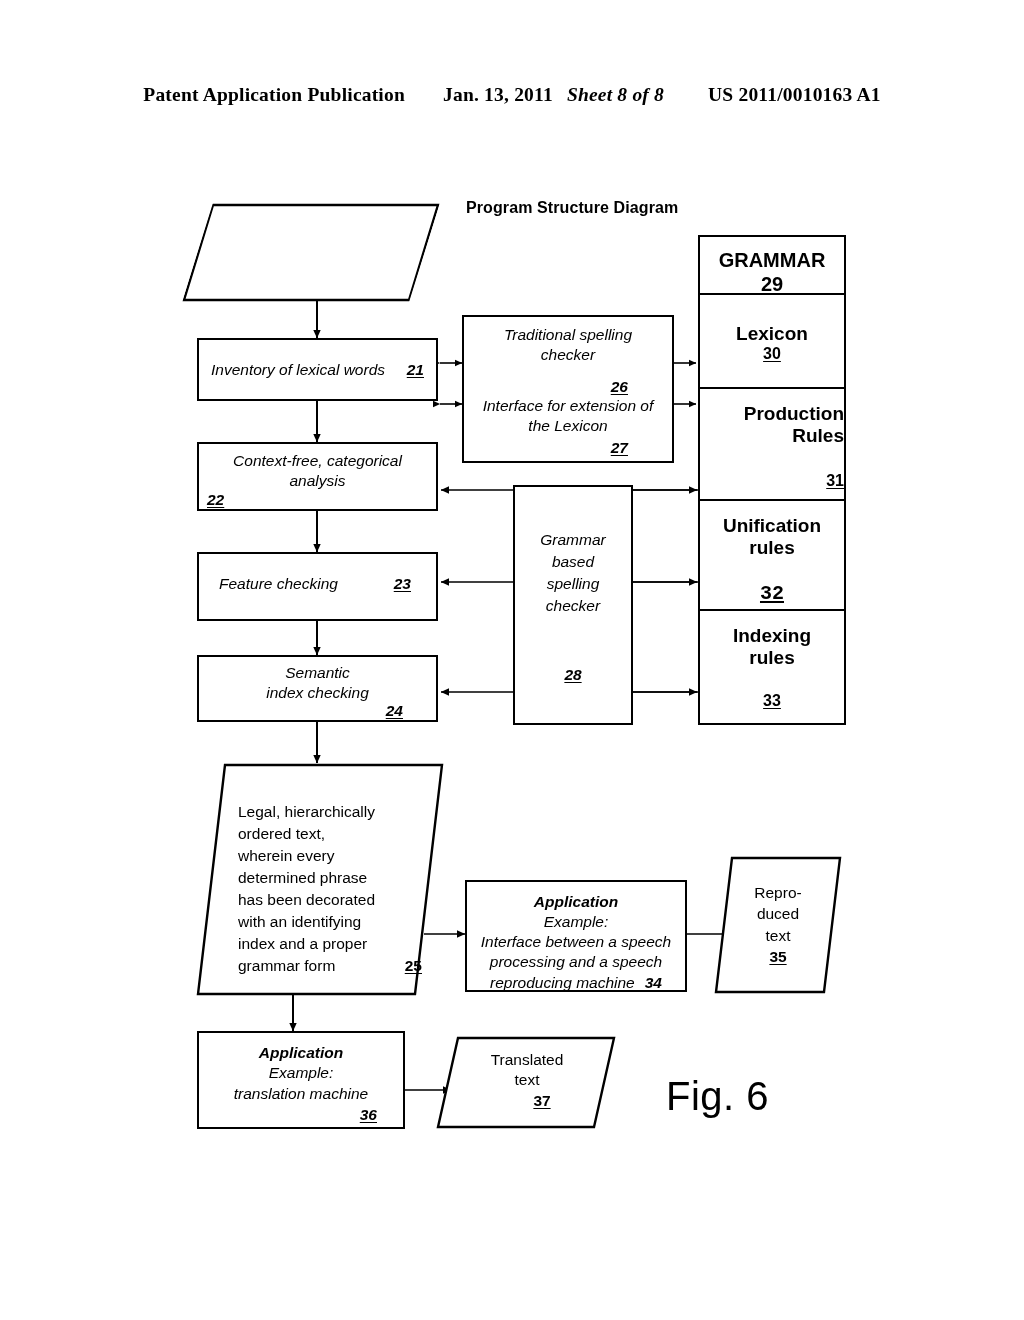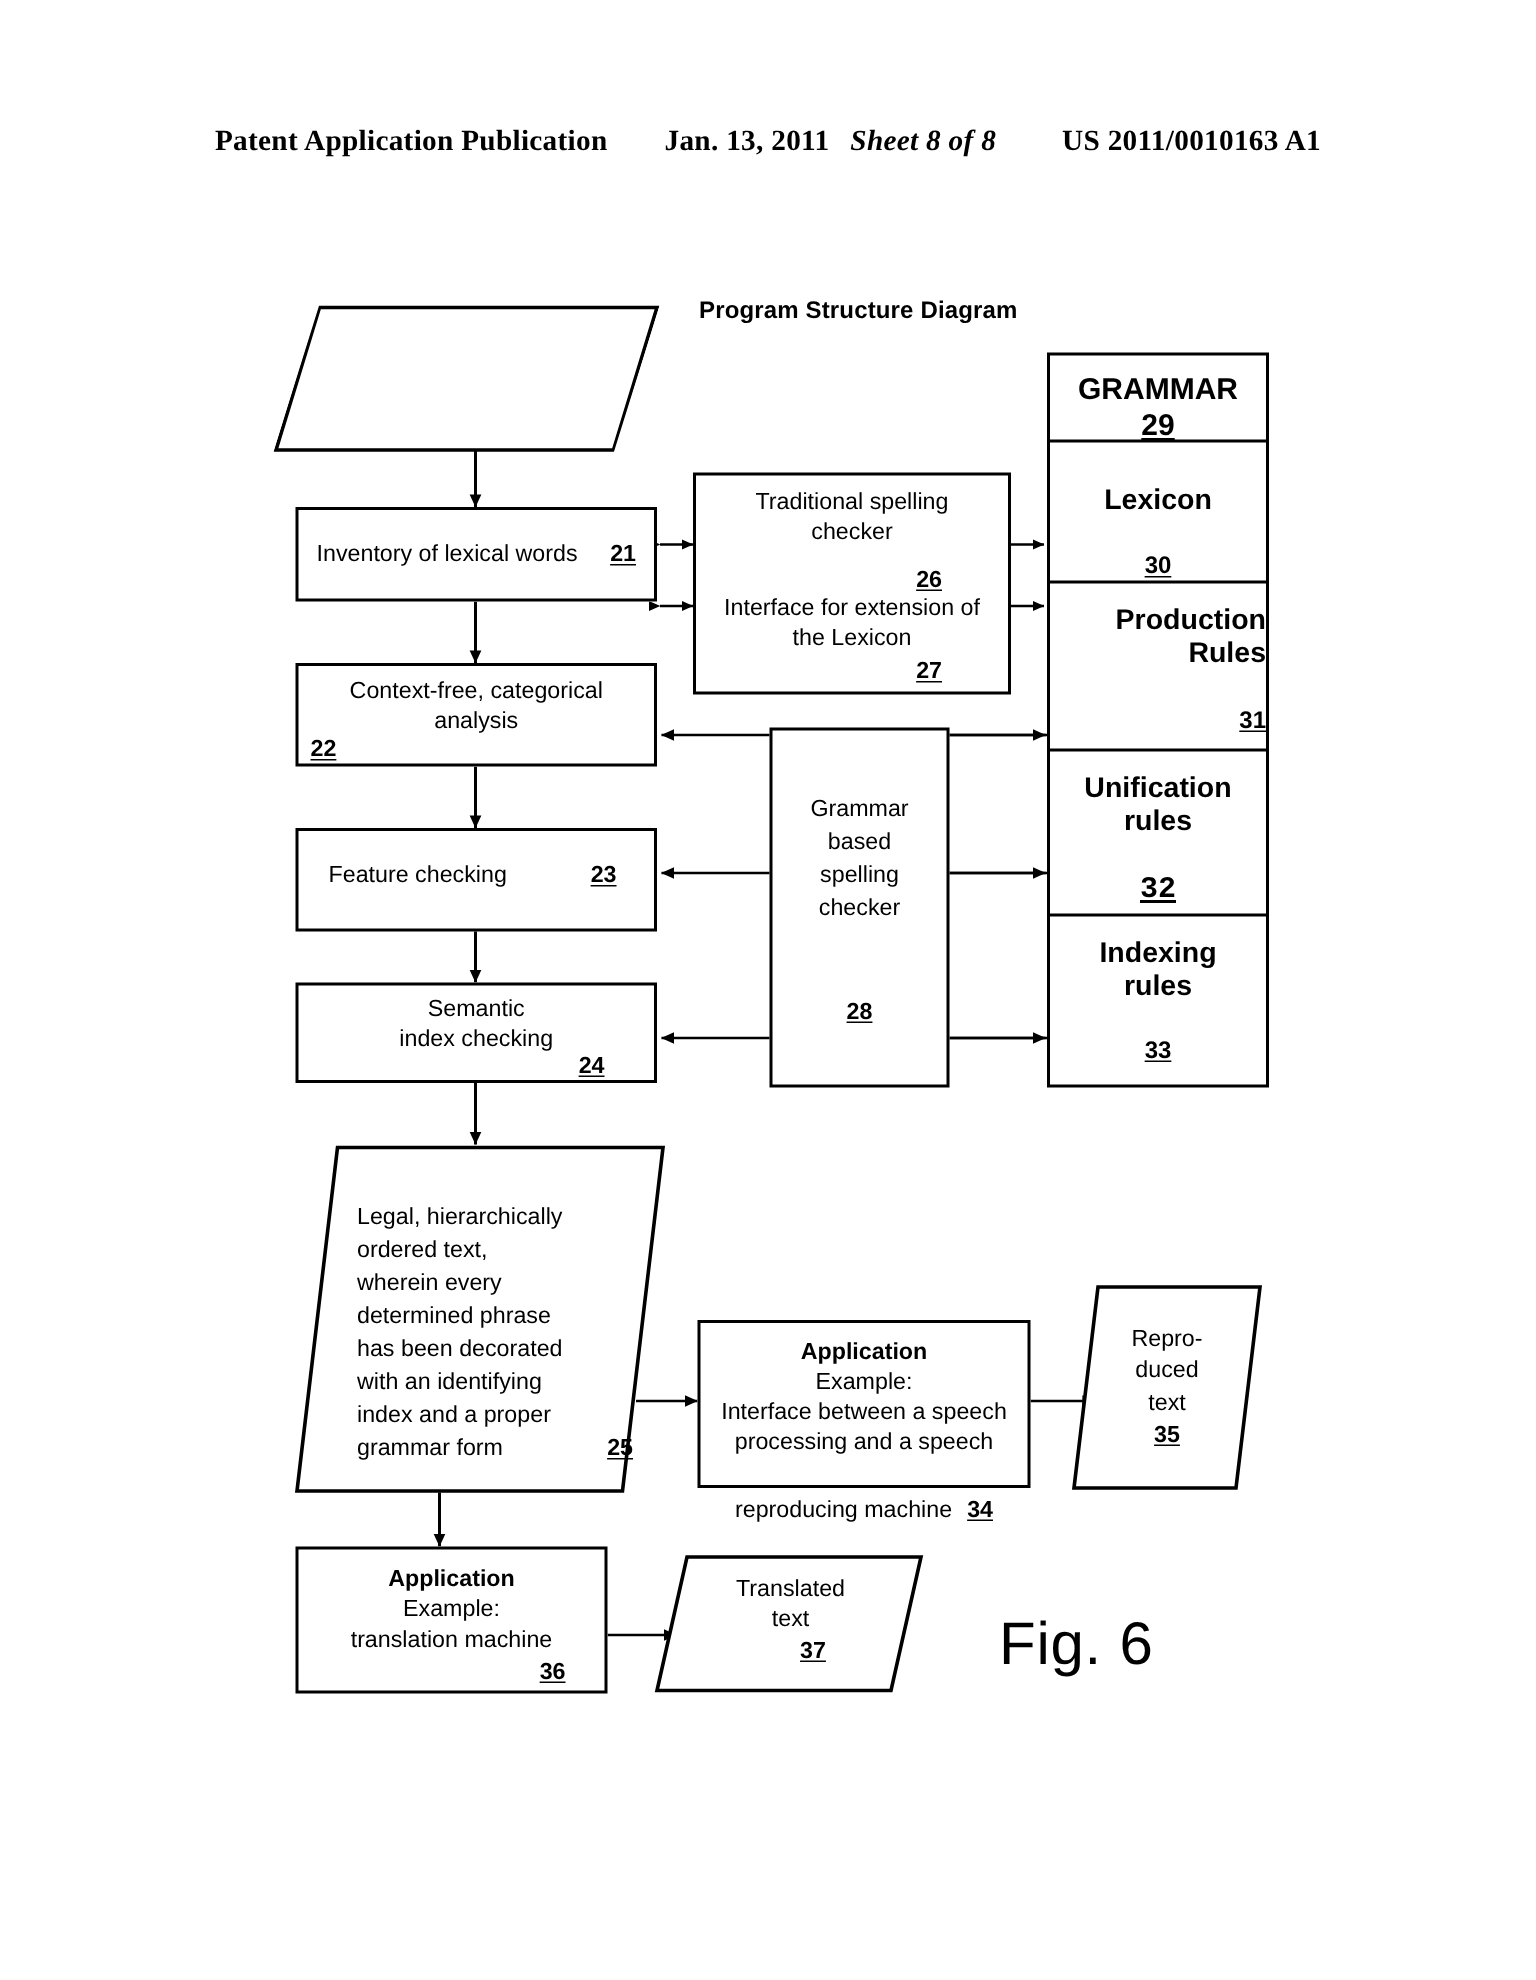--- a/index.html
+++ b/index.html
@@ -59,20 +59,21 @@
     background: #ffffff;
     border: 2px solid #000000;
     font-size: 15.5px;
     line-height: 1.28;
     z-index: 3;
   }
   .node .txt {
     position: absolute;
     left: 0;
     right: 0;
+    font-style: italic;
   }
 
   .para {
     position: absolute;
     box-sizing: border-box;
     background: #ffffff;
     border: 2px solid #000000;
     z-index: 3;
   }
 
@@ -293,21 +294,21 @@
   </div>
 
   <div id="grammar-stack">
     <div class="gcell" style="height:58px; padding-top:12px; font-size:20px;">
       <span>GRAMMAR</span>
       <span class="gnum" style="font-size:20px;">29</span>
     </div>
 
     <div class="gcell" style="height:94px; padding-top:28px; font-size:19px;">
       <span>Lexicon</span>
-      <span class="gnum" style="font-size:16px;margin-top:24px;">30</span>
+      <span class="gnum" style="font-size:16px;">30</span>
     </div>
 
     <div class="gcell" style="height:112px; padding-top:14px; font-size:19px;text-align:right;">
       <div>Production</div>
       <div>Rules</div>
       <span class="gnum" style="font-size:16px; margin-top:24px;">31</span>
     </div>
 
     <div class="gcell" style="height:110px; padding-top:14px; font-size:19px;">
       <div>Unification</div>
@@ -321,21 +322,21 @@
       <span class="gnum" style="font-size:16px; margin-top:22px;">33</span>
     </div>
   </div>
 
   <div class="node" style="left:465px; top:880px; width:222px; height:112px;">
     <div class="txt ctr" style="top:10px; left:5px; right:5px; line-height:1.3;">
       <div style="font-weight:bold;">Application</div>
       <div>Example:</div>
       <div>Interface between a speech</div>
       <div>processing and a speech</div>
-      <div style="display:inline-flex; gap:10px; align-items:baseline;margin-top:24px;">
+      <div style="display:inline-flex; gap:10px; align-items:baseline;">
         <span>reproducing machine</span>
         <span class="lbl">34</span>
       </div>
     </div>
   </div>
 
   <div style="position:absolute; left:714px; top:856px; width:128px; height:138px; z-index:3;">
     <svg width="128" height="138" viewBox="0 0 128 138" style="position:absolute;left:0;top:0;">
       <polygon points="18,2 126,2 110,136 2,136" fill="#fff" stroke="#000" stroke-width="2.4"></polygon>
     </svg>

